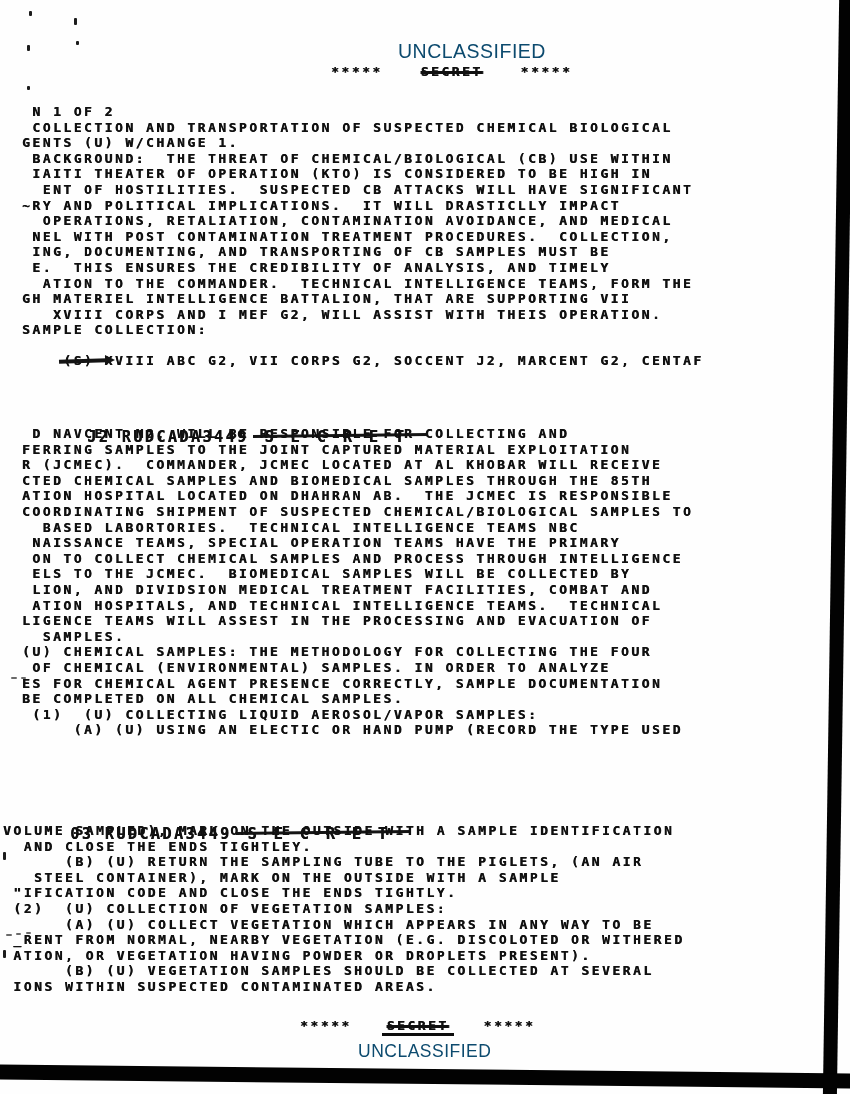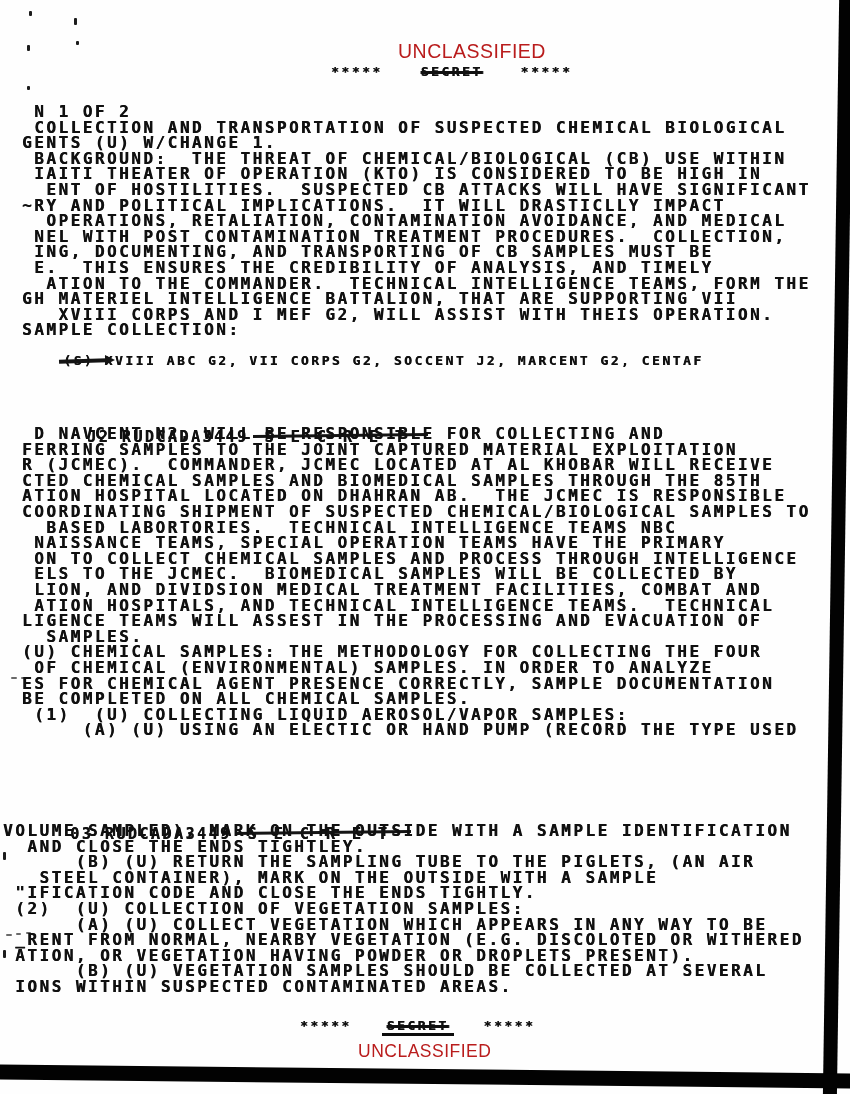--- a/index.html
+++ b/index.html
@@ -1,29 +1,29 @@
 <!DOCTYPE html>
 <html><head>
 <meta charset="utf-8">
 <style>
   html,body{margin:0;padding:0;background:#ffffff;}
   .page{position:relative;width:850px;height:1094px;background:#fefefe;overflow:hidden;
         font-family:"DejaVu Sans Mono",monospace;color:#101010;}
 
   
-  .textblock{position:absolute;font-weight:700;font-size:16px;letter-spacing:2.5px;
+  .textblock{position:absolute;font-weight:700;font-size:13px;letter-spacing:2.5px;
              line-height:15.6px;white-space:pre;text-shadow:0.4px 0 0 #161616;}
   .textblock div{height:15.6px;}
 
   .doc-line{position:absolute;font-weight:700;font-size:13px;letter-spacing:2.5px;
             white-space:pre;text-shadow:0.4px 0 0 #161616;}
 
   
   .banner{position:absolute;font-family:"Liberation Sans",sans-serif;font-weight:500;
-          color:#b91c1c;letter-spacing:0.5px;}
+          color:#0c4a6e;letter-spacing:0.5px;}
   .banner.top{left:398px;top:40px;font-size:19.5px;}
   .banner.bottom{left:358px;top:1041px;font-size:17.5px;}
 
   
   .class-line{position:absolute;display:flex;font-weight:700;font-size:13px;
               letter-spacing:2.5px;text-shadow:0.5px 0 0 #0d0d0d;}
   .class-line.top{left:331px;top:64px;gap:38px;}
   .class-line.bottom{left:300px;top:1018px;gap:30px;}
   .secret-top{text-decoration:line-through;text-decoration-thickness:3px;}
   .secret-bottom{text-decoration:line-through;text-decoration-thickness:2.5px;

